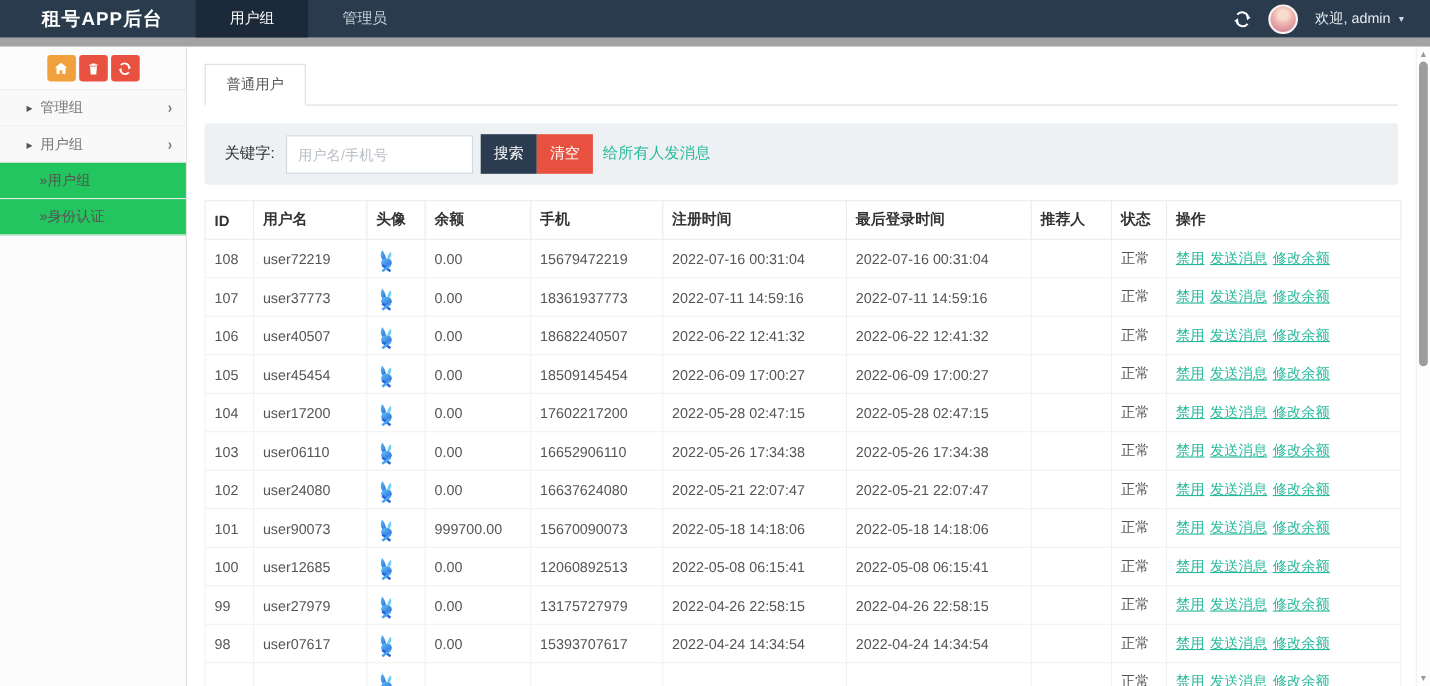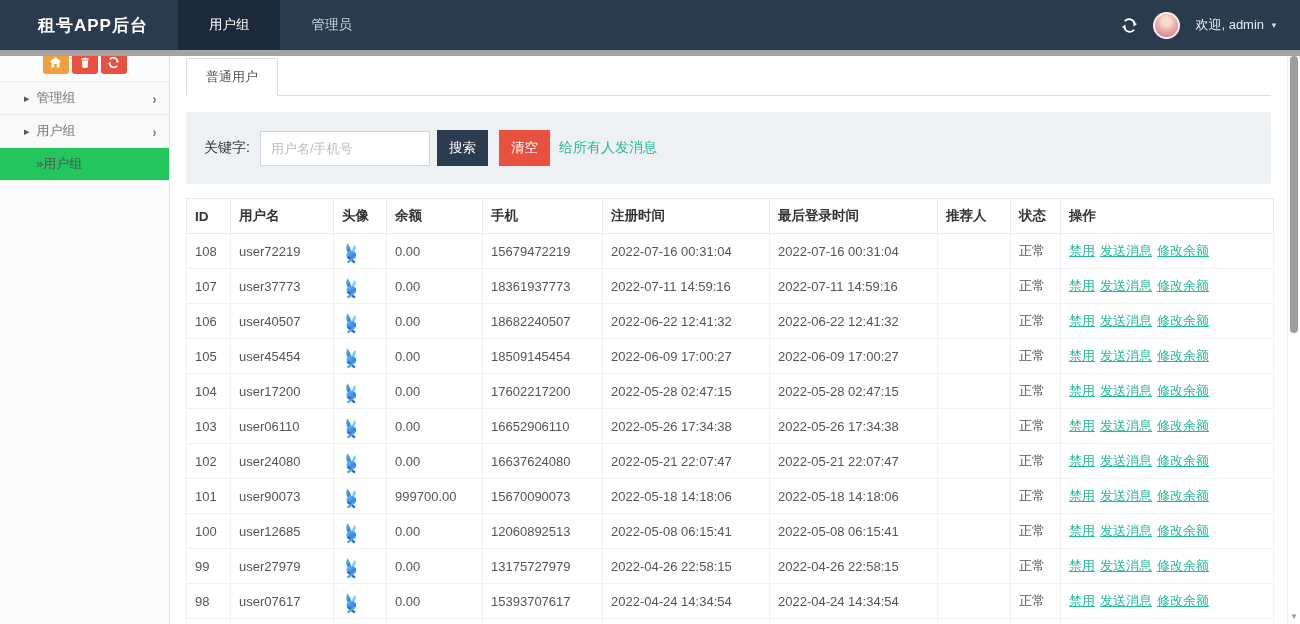--- a/index.html
+++ b/index.html
@@ -1,20 +1,20 @@
 <!DOCTYPE html>
 <html><head>
 <meta charset="utf-8">
 <style>
   * { margin:0; padding:0; box-sizing:border-box; }
   html,body { width:1300px; height:624px; overflow:hidden; }
   body { position:relative; background:#fff; font-family:"Liberation Sans","DejaVu Sans",sans-serif; font-size:13px; color:#555; }
 
   
-  .navbar { position:absolute; top:0; left:0; right:0; height:56px; background:#2a3b4d; border-bottom:6px solid #a3a3a3; display:flex; align-items:stretch; z-index:5; }
+  .navbar { position:absolute; top:0; left:0; right:0; height:42px; background:#2a3b4d; border-bottom:8px solid #a3a3a3; display:flex; align-items:stretch; z-index:5; }
   .brand { display:flex; align-items:center; padding:0 30px 0 38px; color:#fff; font-size:17px; font-weight:bold; letter-spacing:1px; }
   .nav-items { display:flex; }
   .nav-item { display:flex; align-items:center; padding:0 31px; color:#c9d4de; font-size:13.5px; cursor:pointer; }
   .nav-item.active { background:#1b2938; color:#fff; }
   .nav-right { margin-left:auto; display:flex; align-items:center; gap:15px; padding-right:22px; color:#e7edf3; }
   .sync-btn { color:#fff; display:flex; align-items:center; cursor:pointer; }
   .avatar { width:27px; height:27px; border-radius:50%; border:2px solid rgba(255,255,255,.85);
             background:radial-gradient(circle at 50% 32%, #f6dccb 22%, #eeb3ae 45%, #d98f9b 75%, #b97484); }
   .welcome { font-size:13px; display:flex; align-items:center; gap:6px; cursor:pointer; }
   .caret { font-size:8px; color:#cfd9e2; }
@@ -30,27 +30,27 @@
   .menu-item.subsub { background:#22c55e; padding-left:36px; color:#555; }
   .menu-item.active-item { color:#111; font-weight:bold; }
   .menu-item.active-item .mi-icon { color:#111; }
   .chev { margin-left:auto; color:#777; font-size:15px; font-weight:bold; line-height:1; transform:scaleX(.8); }
 
   
   .main { position:absolute; left:171px; top:43px; right:13px; bottom:0; background:#fff; }
   .tabs-row { margin:15px 16px 0 15px; border-bottom:1px solid #ddd; display:flex; }
   .tab { background:#fff; border:1px solid #ddd; border-bottom:1px solid #fff; margin-bottom:-1px; padding:9px 19px; font-size:13px; color:#555; cursor:pointer; }
 
-  .search-panel { margin:16px 16px 0 15px; height:72px; background:#eef1f4; border-radius:3px; display:flex; align-items:center; padding:0 18px; }
+  .search-panel { margin:16px 16px 0 15px; height:56px; background:#eef1f4; border-radius:3px; display:flex; align-items:center; padding:0 18px; }
   .kw-label { font-size:14px; color:#333; margin-right:10px; white-space:nowrap; }
   .kw-input { width:170px; height:35px; border:1px solid #d2d6de; background:#fff; padding:0 10px; font-size:13px; color:#333; outline:none; }
   .kw-input::placeholder { color:#b9bec4; }
   .btn { height:36px; border:none; color:#fff; font-size:13.5px; padding:0 12px; cursor:pointer; }
   .btn-search { background:#2b3c50; margin-left:7px; }
-  .btn-clear { background:#e8503f; margin-left:11px; }
+  .btn-clear { background:#e8503f; margin-left:0; }
   .broadcast { color:#26b99a; font-size:14px; margin-left:9px; text-decoration:none; cursor:pointer; white-space:nowrap; }
 
   .table-wrap { margin:14px 16px 0 15px; }
   table { width:100%; border-collapse:collapse; table-layout:fixed; }
   th { border:1px solid #ececec; background:#fff; text-align:left; padding:8px 8px; font-size:13.5px; color:#333; font-weight:bold; height:33px; }
   td { border:1px solid #f1f1f1; padding:0 8px; height:35px; font-size:13px; color:#555; overflow:hidden; white-space:nowrap; }
   td.avatar-cell { padding-top:4px; }
   a.op-link { color:#26b99a; text-decoration:underline; margin-right:5px; font-size:13px; cursor:pointer; }
 
   
@@ -140,20 +140,23 @@
         <span class="chev">›</span>
       </div>
       <div class="menu-item sub">
         <span class="tri">▸</span>
         <span>用户组</span>
         <span class="chev">›</span>
       </div>
       <div class="menu-item subsub">
         <span>»用户组</span>
       </div>
+      <div class="menu-item subsub">
+        <span>»身份认证</span>
+      </div>
       <div class="menu-item main">
         <span class="mi-icon">
           <svg viewBox="0 0 16 16" width="15" height="15" fill="currentColor">
             <g>
               <rect x="0" y="1" width="4" height="4"></rect>
               <rect x="6" y="1" width="4" height="4"></rect>
               <rect x="12" y="1" width="4" height="4"></rect>
               <rect x="0" y="7" width="4" height="4"></rect>
               <rect x="6" y="7" width="4" height="4"></rect>
               <rect x="12" y="7" width="4" height="4"></rect>

